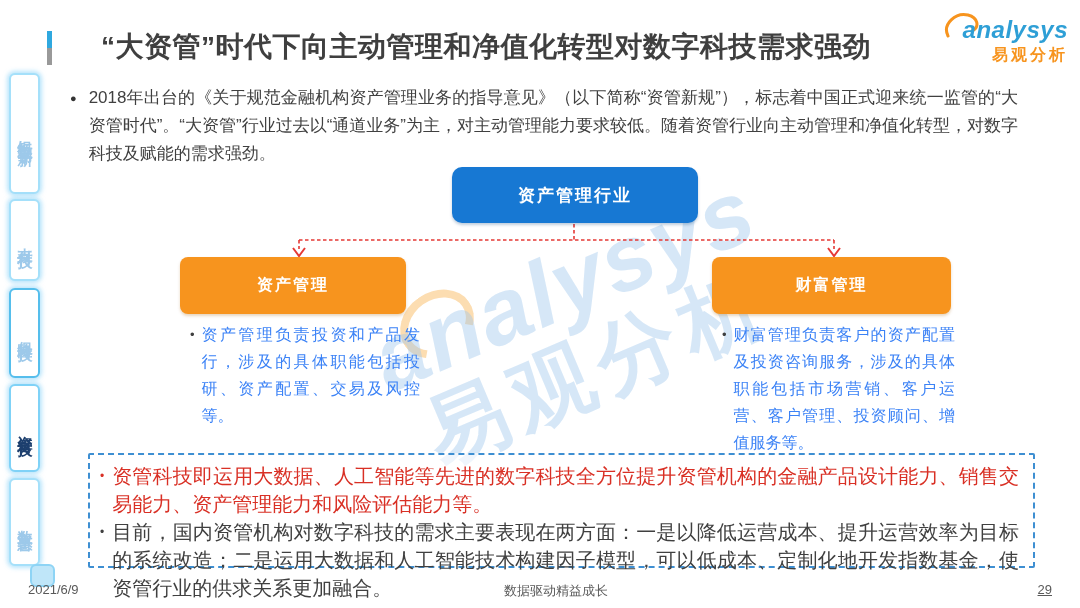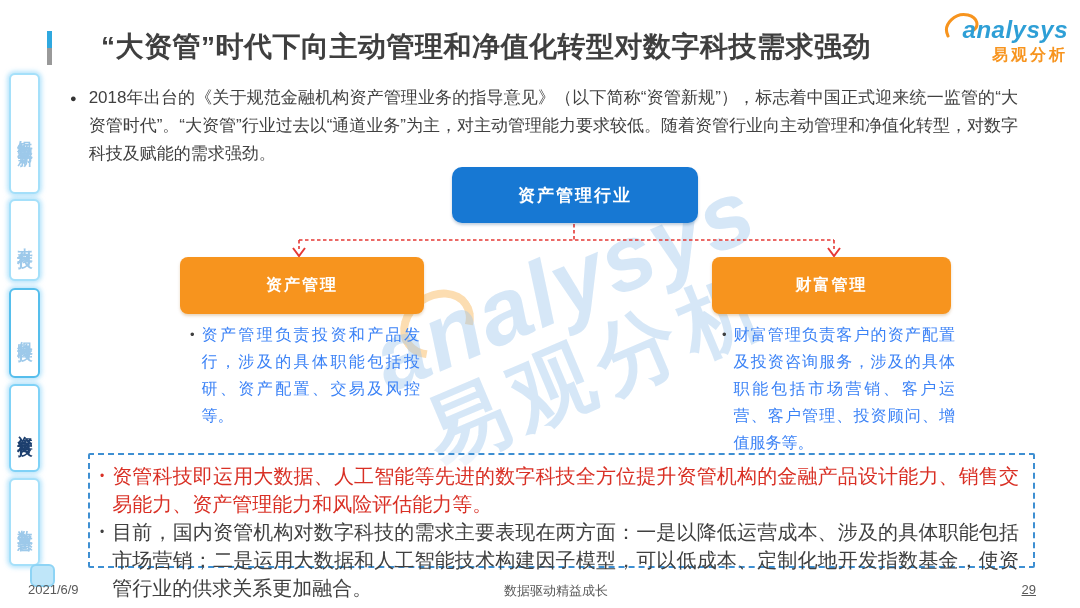--- a/index.html
+++ b/index.html
@@ -53,21 +53,21 @@
   .intro p { font-size:17px; color:#404040; line-height:28px; text-align:justify; }
 
   
   .node { position:absolute; z-index:1; display:flex; align-items:center; justify-content:center;
           color:#ffffff; font-weight:bold; }
   .node.root { left:452px; top:167px; width:246px; height:56px; background:#1778D3;
                border-radius:10px; font-size:17px; letter-spacing:2px;
                box-shadow:0 2px 3px rgba(0,60,120,0.25); }
   .node.child { top:257px; height:57px; background:#F7941E; border-radius:8px;
                 font-size:16px; letter-spacing:2px; box-shadow:0 2px 3px rgba(160,90,0,0.25); }
-  .node.child.left  { left:180px; width:244px; }
+  .node.child.left  { left:180px; width:226px; }
   .node.child.right { left:712px; width:239px; }
   .connector { position:absolute; left:0; top:0; width:1080px; height:608px; z-index:1; pointer-events:none; }
 
   .child-desc { position:absolute; z-index:1; display:flex; gap:7px; }
   .child-desc.left  { left:190px; top:321px; width:230px; }
   .child-desc.right { left:722px; top:321px; width:233px; }
   .child-desc .marker { font-size:13px; color:#404040; line-height:27px; flex:0 0 auto; }
   .child-desc p { font-size:16px; color:#3b82f6; line-height:27px; text-align:justify; }
 
   
@@ -78,21 +78,21 @@
   .callout .marker { font-size:12px; line-height:28px; flex:0 0 auto; }
   .callout p { font-size:20px; line-height:28px; text-align:justify; }
   .callout .row.highlight .marker, .callout .row.highlight p { color:#D93025; }
   .callout .row.normal .marker, .callout .row.normal p { color:#404040; }
 
   
   .footer { position:absolute; left:0; bottom:8px; width:100%; height:18px; z-index:2;
             font-size:13px; color:#595959; }
   .footer .date { position:absolute; left:28px; }
   .footer .slogan { position:absolute; left:16px; width:100%; text-align:center; }
-  .footer .page { position:absolute; right:44px;text-decoration:underline; }
+  .footer .page { position:absolute; right:28px;text-decoration:underline; }
 </style>
 </head>
 <body>
 
 <div class="slide">
 
   <div class="wm-arc"></div>
   <div class="watermark">
     <div class="wm1">analysys</div>
     <div class="wm2">易观分析</div>
@@ -144,21 +144,21 @@
     <p>财富管理负责客户的资产配置及投资咨询服务，涉及的具体职能包括市场营销、客户运营、客户管理、投资顾问、增值服务等。</p>
   </div>
 
   <div class="callout">
     <div class="row highlight">
       <span class="marker">•</span>
       <p>资管科技即运用大数据、人工智能等先进的数字科技全方位提升资管机构的金融产品设计能力、销售交易能力、资产管理能力和风险评估能力等。</p>
     </div>
     <div class="row normal">
       <span class="marker">•</span>
-      <p>目前，国内资管机构对数字科技的需求主要表现在两方面：一是以降低运营成本、涉及的具体职能包括市场营销；二是运用大数据和人工智能技术构建因子模型，可以低成本、定制化地开发指数基金，使资管行业的供求关系更加融合。</p>
+      <p>目前，国内资管机构对数字科技的需求主要表现在两方面：一是以降低运营成本、提升运营效率为目标的系统改造；二是运用大数据和人工智能技术构建因子模型，可以低成本、定制化地开发指数基金，使资管行业的供求关系更加融合。</p>
     </div>
   </div>
 
   <div class="footer">
     <span class="date">2021/6/9</span>
     <span class="slogan">数据驱动精益成长</span>
     <span class="page">29</span>
   </div>
 
 </div>

